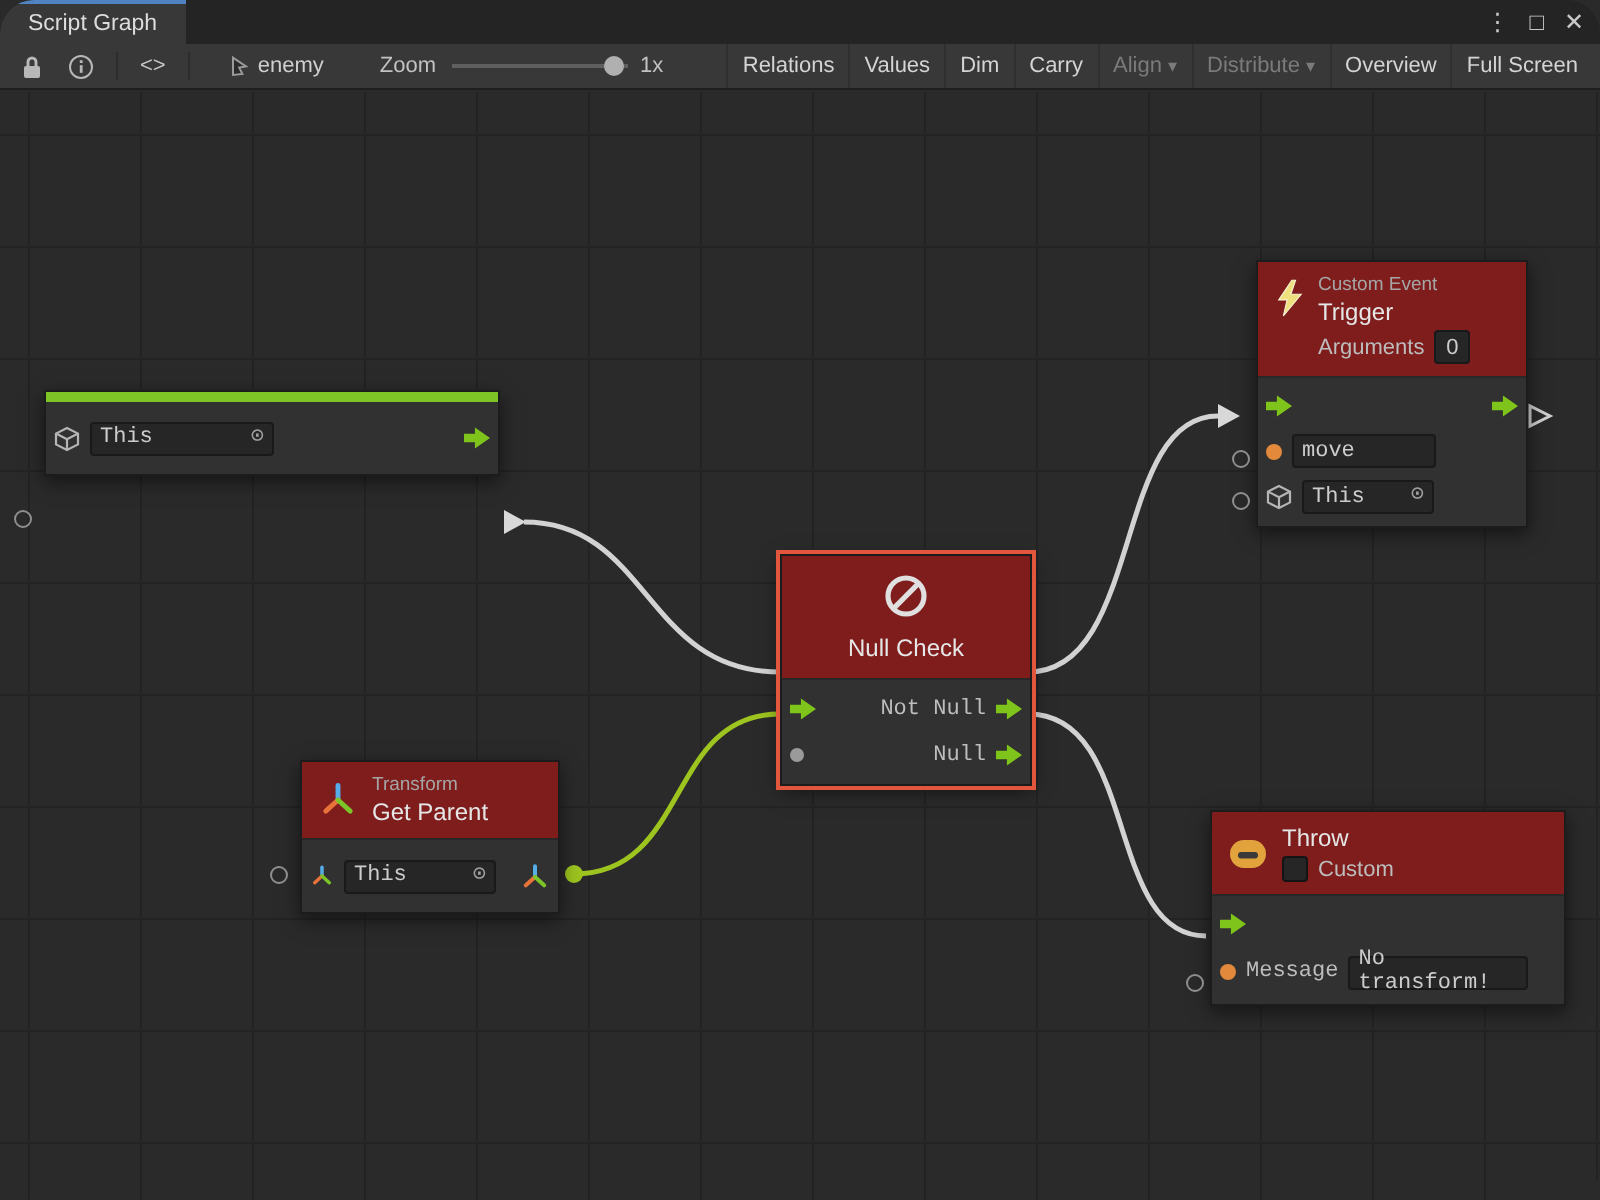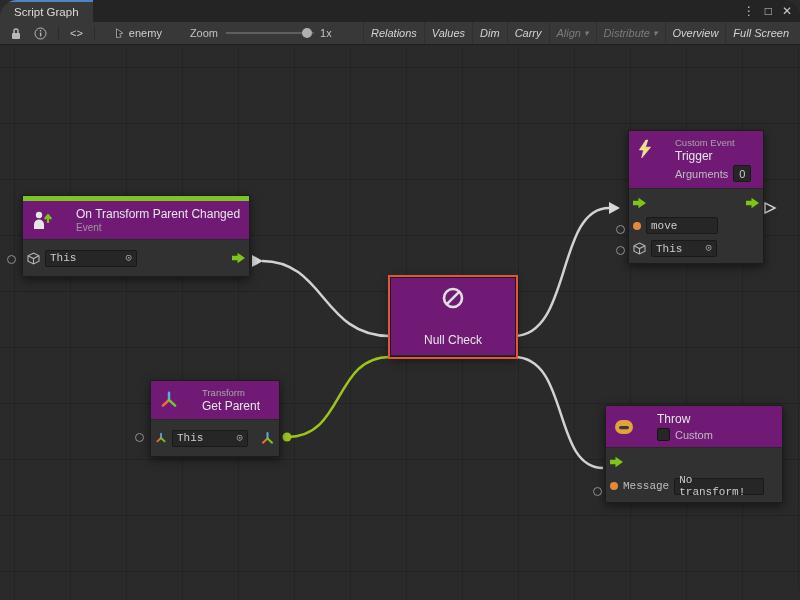--- a/index.html
+++ b/index.html
@@ -15,39 +15,39 @@
   .toolbar{position:absolute;left:0;top:22px;width:800px;height:23px;background:#383838;border-bottom:1px solid #1e1e1e;display:flex;align-items:center;font-size:11px;color:#c8c8c8;box-sizing:border-box;padding:0 4px;}
   .tico{display:flex;align-items:center;justify-content:center;padding:0 6px;height:100%;}
   .sep{width:1px;height:14px;background:#2c2c2c;margin:0 5px;}
   .crumb{display:flex;align-items:center;gap:4px;margin-left:14px;color:#cfcfcf;}
   .zoom-label{margin-left:28px;color:#c2c2c2;}
   .zoom-slider{position:relative;width:88px;height:14px;margin:0 6px 0 8px;}
   .zoom-slider .track{position:absolute;left:0;right:0;top:6px;height:2px;background:#5f5f5f;}
   .zoom-slider .handle{position:absolute;left:76px;top:2px;width:10px;height:10px;border-radius:50%;background:#b0b0b0;}
   .zoom-value{color:#c2c2c2;margin-right:6px;}
   .spacer{flex:1;}
-  .tbtn{padding:0 7px;height:100%;display:flex;align-items:center;gap:3px;color:#d4d4d4;border-left:1px solid #2f2f2f;cursor:default;white-space:nowrap;font-style:italic;}
+  .tbtn{padding:0 7px;height:100%;display:flex;align-items:center;gap:3px;color:#d4d4d4;border-left:1px solid #2f2f2f;cursor:default;white-space:nowrap;}
   .tbtn.disabled{color:#7b7b7b;}
   .dd{font-size:9px;}
 
   
   .canvas{position:absolute;left:0;top:46px;width:800px;height:554px;background-color:#2a2a2a;
     background-image:linear-gradient(#232323 1px,transparent 1px),linear-gradient(90deg,#232323 1px,transparent 1px);
     background-size:56px 56px;background-position:14px 21px;}
 
   
   svg.wires{position:absolute;left:0;top:0;z-index:1;pointer-events:none;}
   .wire{fill:none;stroke:#d2d2d2;stroke-width:2.5;}
   .wire.green{stroke:#9dc41f;}
 
   
   .node{position:absolute;z-index:2;background:#323232;border:1px solid #1c1c1c;box-shadow:0 3px 9px rgba(0,0,0,.5);color:#e2e2e2;}
   .node.selected{box-shadow:0 0 0 2px #e2563e,0 3px 9px rgba(0,0,0,.5);}
   .accent{height:5px;background:#7ec426;}
-  .nhead{background:#701a75;display:flex;align-items:flex-start;gap:23px;padding:6px 8px;border-bottom:1px solid #282828;}
+  .nhead{background:#7f1d1d;display:flex;align-items:flex-start;gap:7px;padding:6px 8px;border-bottom:1px solid #282828;}
   .nhead.center{align-items:center;}
   .hcol{display:flex;flex-direction:column;gap:1px;min-width:0;}
   .ntitle{font-size:12px;color:#e6e6e6;white-space:nowrap;}
   .nsub{font-size:10px;color:#9a9a9a;}
   .ncat{font-size:9.5px;color:#a5a5a5;}
   .nbody{background:#313131;padding:3px 0;font-family:Liberation Mono, monospace;}
   .row{display:flex;align-items:center;gap:5px;padding:2px 4px;}
   .flex1{flex:1;}
   .plabel{font-size:11px;color:#bdbdbd;}
   .arrow-port{width:13px;height:12px;background:#7fc41b;flex:0 0 auto;
@@ -146,33 +146,20 @@
     <circle cx="287" cy="437" r="4.5" fill="#9dc41f"></circle>
     <path class="wire green" d="M287 437 C 345 437 333 357 390 357"></path>
     <path class="wire" d="M514 336 C 572 336 556 208 609 208"></path>
     <polygon points="609,202 620,208 609,214" fill="#d8d8d8"></polygon>
     <path class="wire" d="M514 357 C 570 357 552 468 603 468"></path>
     <polygon points="765,203 765,213 775,208" fill="none" stroke="#cfcfcf" stroke-width="1.5"></polygon>
   </svg>
 
   <div class="node" style="left:22px;top:195px;width:226px;">
     <div class="accent"></div>
-    <div class="nhead center">
-      <span class="icon">
-        <svg width="22" height="20" viewBox="0 0 22 20">
-            <circle cx="8" cy="5" r="3.2" fill="#e6e6e6"></circle>
-            <path d="M3 19 v-4.5 a5 5 0 0 1 10 0 V19 z" fill="#e6e6e6"></path>
-            <path d="M17 13 V6.5 M13.8 9 L17 5.2 L20.2 9" stroke="#7fc41b" stroke-width="2.2" fill="none"></path>
-          </svg>
-      </span>
-      <div class="hcol">
-        <div class="ntitle">On Transform Parent Changed</div>
-        <div class="nsub">Event</div>
-      </div>
-    </div>
     <div class="nbody">
       <div class="row" style="height:26px;">
         <span class="icon">
           <svg width="13" height="13" viewBox="0 0 13 13">
               <path d="M6.5 1 L12 3.8 V9.2 L6.5 12 L1 9.2 V3.8 Z" fill="none" stroke="#b5b5b5" stroke-width="1.1"></path>
               <path d="M1 3.8 L6.5 6.6 L12 3.8 M6.5 6.6 V12" fill="none" stroke="#b5b5b5" stroke-width="1.1"></path>
             </svg>
         </span>
         <span class="field" style="width:92px;">
           <span>This</span>
@@ -187,20 +174,34 @@
 
   <div class="node selected" style="left:390px;top:277px;width:124px;">
     <div class="nhead center" style="padding:8px;flex-direction:column;">
       <span class="icon">
         <svg width="24" height="24" viewBox="0 0 24 24">
             <circle cx="12" cy="12" r="9" stroke="#e0e0e0" stroke-width="2.6" fill="none"></circle>
             <line x1="5.6" y1="18.4" x2="18.4" y2="5.6" stroke="#e0e0e0" stroke-width="2.6"></line>
           </svg>
       </span>
       <span class="ntitle">Null Check</span>
+    </div>
+    <div class="nbody">
+      <div class="row" style="height:19px;">
+        <span class="arrow-port"></span>
+        <span class="flex1"></span>
+        <span class="plabel">Not Null</span>
+        <span class="arrow-port"></span>
+      </div>
+      <div class="row" style="height:19px;">
+        <span class="dot gray"></span>
+        <span class="flex1"></span>
+        <span class="plabel">Null</span>
+        <span class="arrow-port"></span>
+      </div>
     </div>
   </div>
 
   <div class="node" style="left:150px;top:380px;width:128px;">
     <div class="nhead center">
       <span class="icon">
         <svg width="20" height="20" viewBox="0 0 18 18">
             <g stroke-width="2.2" stroke-linecap="round" fill="none">
               <line x1="9" y1="9" x2="9" y2="2.5" stroke="#56aee8"></line>
               <line x1="9" y1="9" x2="3.5" y2="14" stroke="#e8733a"></line>

